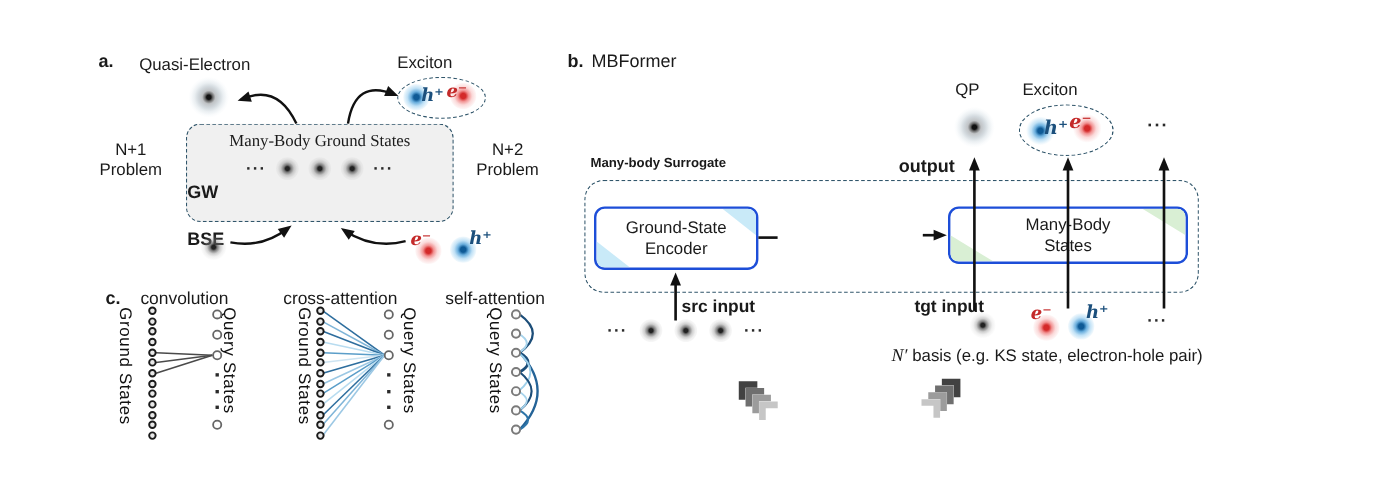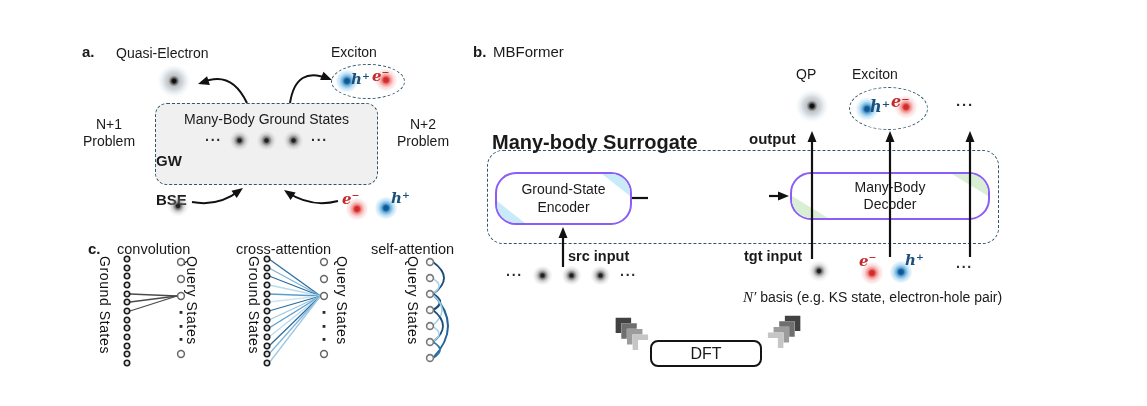--- a/index.html
+++ b/index.html
@@ -21,21 +21,21 @@
   
   .fz{position:absolute;border-radius:50%;}
   .fz-gray{background:radial-gradient(circle,#222 0 1.6px,rgba(80,80,80,.75) 3px,rgba(140,140,140,.42) 5.5px,rgba(175,175,175,.18) 8px,transparent 11px);}
   .fz-blue{background:radial-gradient(circle,#0e5a96 0 2.2px,rgba(80,160,215,.85) 4.5px,rgba(140,200,238,.55) 7.5px,rgba(190,225,245,.28) 10.5px,transparent 12px);}
   .fz-red{background:radial-gradient(circle,#d42a2a 0 2.2px,rgba(238,120,120,.8) 4.5px,rgba(246,180,180,.5) 7.5px,rgba(250,215,215,.28) 10.5px,transparent 12px);}
   .fz-quasi{background:radial-gradient(circle,#111 0 1.8px,#666 3.2px,rgba(140,145,150,.55) 5.5px,rgba(208,215,220,.95) 9px,rgba(233,238,241,.95) 12px,rgba(245,248,250,.55) 15px,transparent 17px);}
 
   .dashed-box{position:absolute;border:1.6px dashed #31566b;box-sizing:border-box;}
   .ellipse{border-radius:50%;}
   .gray-fill{background:#f0f0f0;}
-  .solid-box{position:absolute;background:#fff;border:2px solid #8b5cf6;border-radius:21px;
+  .solid-box{position:absolute;background:#fff;border:2px solid #1d4ed8;border-radius:9px;
     box-sizing:border-box;display:flex;flex-direction:column;align-items:center;justify-content:center;
     overflow:hidden;}
   .solid-box .ln{font-size:14px;line-height:1.25;position:relative;z-index:2;}
   .corner{position:absolute;z-index:1;}
   .corner.tr{top:0;right:0;clip-path:polygon(0 0,100% 0,100% 100%);}
   .corner.bl{bottom:0;left:0;clip-path:polygon(0 0,100% 100%,0 100%);}
   .blue-acc{background:#c9eaf8;}
   .green-acc{background:#d9efd4;}
 
   .row{position:absolute;display:flex;align-items:center;}
@@ -53,21 +53,21 @@
   <div class="fz fz-quasi" style="left:157px;top:64px;width:34px;height:34px;"></div>
 
   <div class="dashed-box ellipse" style="left:331px;top:64px;width:74px;height:35px;">
     <div class="fz fz-blue" style="left:4px;top:5px;width:22px;height:22px;"></div>
     <div class="t math blue" style="left:19px;top:5px;">h⁺</div>
     <div class="fz fz-red" style="left:43px;top:4px;width:22px;height:22px;"></div>
     <div class="t math red" style="left:40px;top:2px;">e⁻</div>
   </div>
 
   <div class="dashed-box gray-fill" style="left:155px;top:103px;width:223px;height:82px;border-radius:12px;">
-    <div style="text-align:center;margin-top:7px;font-size:14px;">Many-Body Ground States</div>
+    <div style="text-align:center;margin-top:7px;font-size:14px;font-family:Liberation Serif, serif;">Many-Body Ground States</div>
     <div style="display:flex;justify-content:center;align-items:center;gap:8px;margin-top:3px;height:20px;">
       <span class="ell">···</span>
       <span class="fz fz-gray" style="position:relative;width:19px;height:19px;"></span>
       <span class="fz fz-gray" style="position:relative;width:19px;height:19px;"></span>
       <span class="fz fz-gray" style="position:relative;width:19px;height:19px;"></span>
       <span class="ell">···</span>
     </div>
     <div style="display:flex;justify-content:center;gap:22px;margin-top:2px;font-weight:bold;font-size:15px;flex-direction:column;">
       <span>GW</span>
       <span>BSE</span>
@@ -98,64 +98,61 @@
   <div class="fz fz-quasi" style="left:795px;top:89px;width:34px;height:34px;"></div>
 
   <div class="dashed-box ellipse" style="left:849px;top:87px;width:79px;height:43px;">
     <div class="fz fz-blue" style="left:5px;top:9px;width:24px;height:24px;"></div>
     <div class="t math blue" style="left:20px;top:9px;font-size:16px;">h⁺</div>
     <div class="fz fz-red" style="left:44px;top:7px;width:24px;height:24px;"></div>
     <div class="t math red" style="left:41px;top:4px;font-size:16px;">e⁻</div>
   </div>
   <div class="t ell" style="left:956px;top:96px;font-size:15px;">···</div>
 
-  <div class="t bold" style="left:492px;top:130px;font-size:20px;">Many-body Surrogate</div>
+  <div class="t bold" style="left:492px;top:130px;font-size:11px;">Many-body Surrogate</div>
   <div class="t bold" style="left:749px;top:130px;font-size:15px;">output</div>
 
   <div class="dashed-box" style="left:487px;top:150px;width:512px;height:94px;border-radius:16px;"></div>
 
   <div class="solid-box" style="left:495px;top:172px;width:137px;height:53px;">
     <div class="corner tr blue-acc" style="width:28px;height:22px;"></div>
     <div class="corner bl blue-acc" style="width:28px;height:22px;"></div>
     <div class="ln">Ground-State</div>
     <div class="ln">Encoder</div>
   </div>
 
 
   <div class="solid-box" style="left:790px;top:172px;width:200px;height:48px;">
     <div class="corner tr green-acc" style="width:36px;height:22px;"></div>
     <div class="corner bl green-acc" style="width:36px;height:22px;"></div>
     <div class="ln">Many-Body</div>
-    <div class="ln">Decoder</div>
+    <div class="ln">States</div>
   </div>
 
   <div class="t bold" style="left:568px;top:248px;font-size:14.5px;">src input</div>
-  <div class="t bold" style="left:744px;top:248px;font-size:14.5px;">tgt input</div>
+  <div class="t bold" style="left:762px;top:248px;font-size:14.5px;">tgt input</div>
 
   <div class="row" style="left:506px;top:265px;gap:10px;height:20px;">
     <span class="ell">···</span>
     <span class="fz fz-gray" style="position:relative;width:19px;height:19px;"></span>
     <span class="fz fz-gray" style="position:relative;width:19px;height:19px;"></span>
     <span class="fz fz-gray" style="position:relative;width:19px;height:19px;"></span>
     <span class="ell">···</span>
   </div>
 
 
   <div class="fz fz-gray" style="left:808px;top:260px;width:22px;height:22px;"></div>
   <div class="t math red" style="left:859px;top:252px;">e⁻</div>
   <div class="fz fz-red" style="left:861px;top:262px;width:22px;height:22px;"></div>
   <div class="fz fz-blue" style="left:890px;top:261px;width:22px;height:22px;"></div>
   <div class="t math blue" style="left:905px;top:251px;">h⁺</div>
   <div class="t ell" style="left:956px;top:259px;">···</div>
 
   <div class="t" style="left:743px;top:288px;text-align:right;"><span class="mathn">N′</span><span> basis  (e.g. KS state, electron-hole pair)</span></div>
 
-  <div style="position:absolute;left:650px;top:340px;width:112px;height:27px;background:#fff;border:2.5px solid #141414;border-radius:8px;box-sizing:border-box;display:flex;align-items:center;justify-content:center;font-size:16px;">
-    <span>DFT</span>
-  </div>
 
   <div class="t panel-label" style="left:88px;top:240px;">c.</div>
   <div class="t" style="left:117px;top:241px;font-size:14.5px;">convolution</div>
   <div class="t" style="left:236px;top:241px;font-size:14.5px;">cross-attention</div>
   <div class="t" style="left:371px;top:241px;font-size:14.5px;">self-attention</div>
 
   <div class="vlabel" style="left:113px;top:256px;">Ground States</div>
   <div class="vlabel" style="left:200px;top:256px;">Query States</div>
   <div class="vlabel" style="left:262px;top:256px;">Ground States</div>
   <div class="vlabel" style="left:350px;top:256px;">Query States</div>

